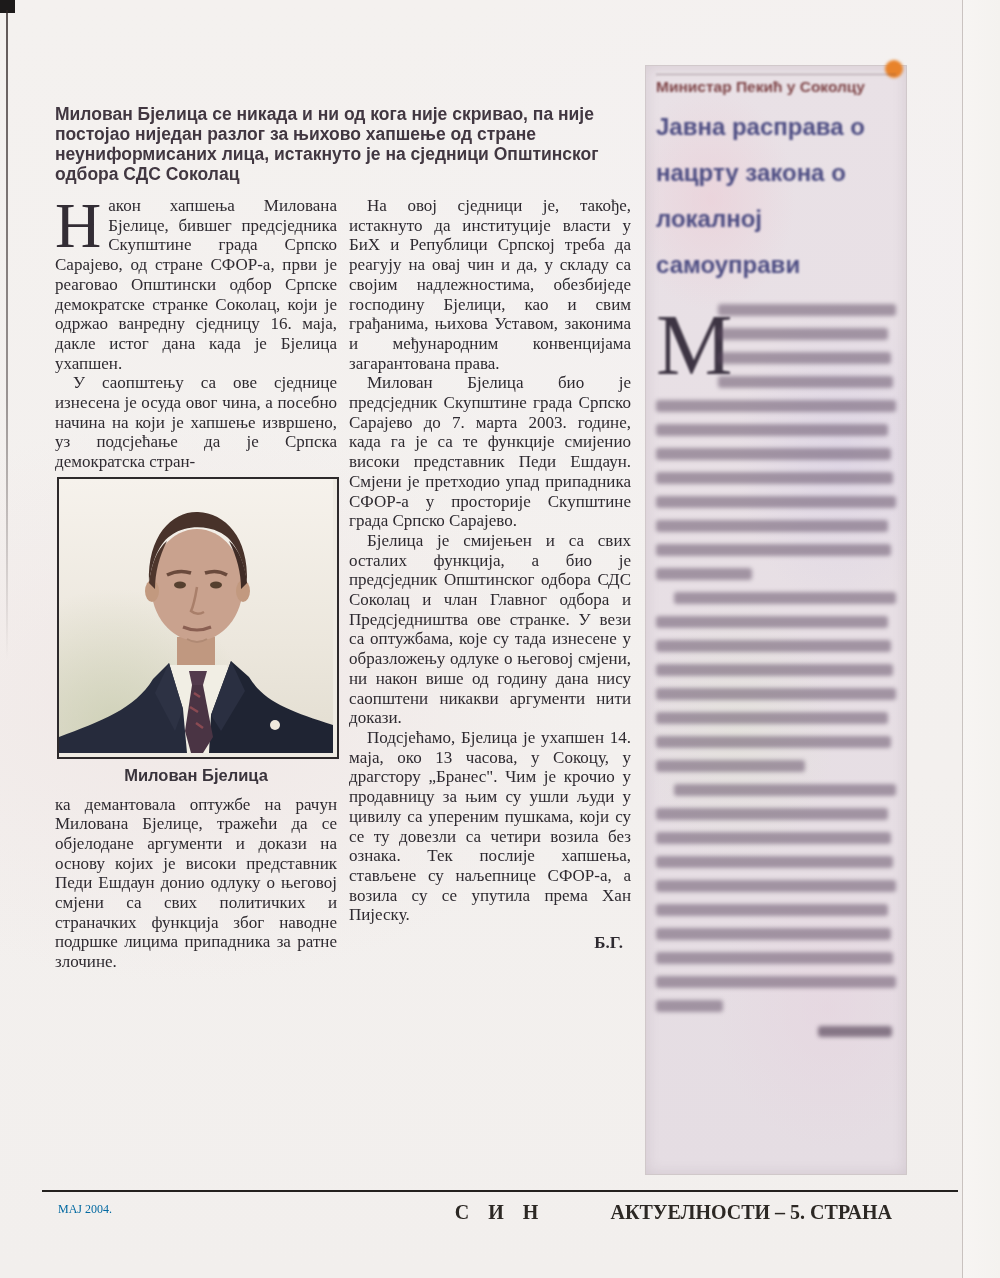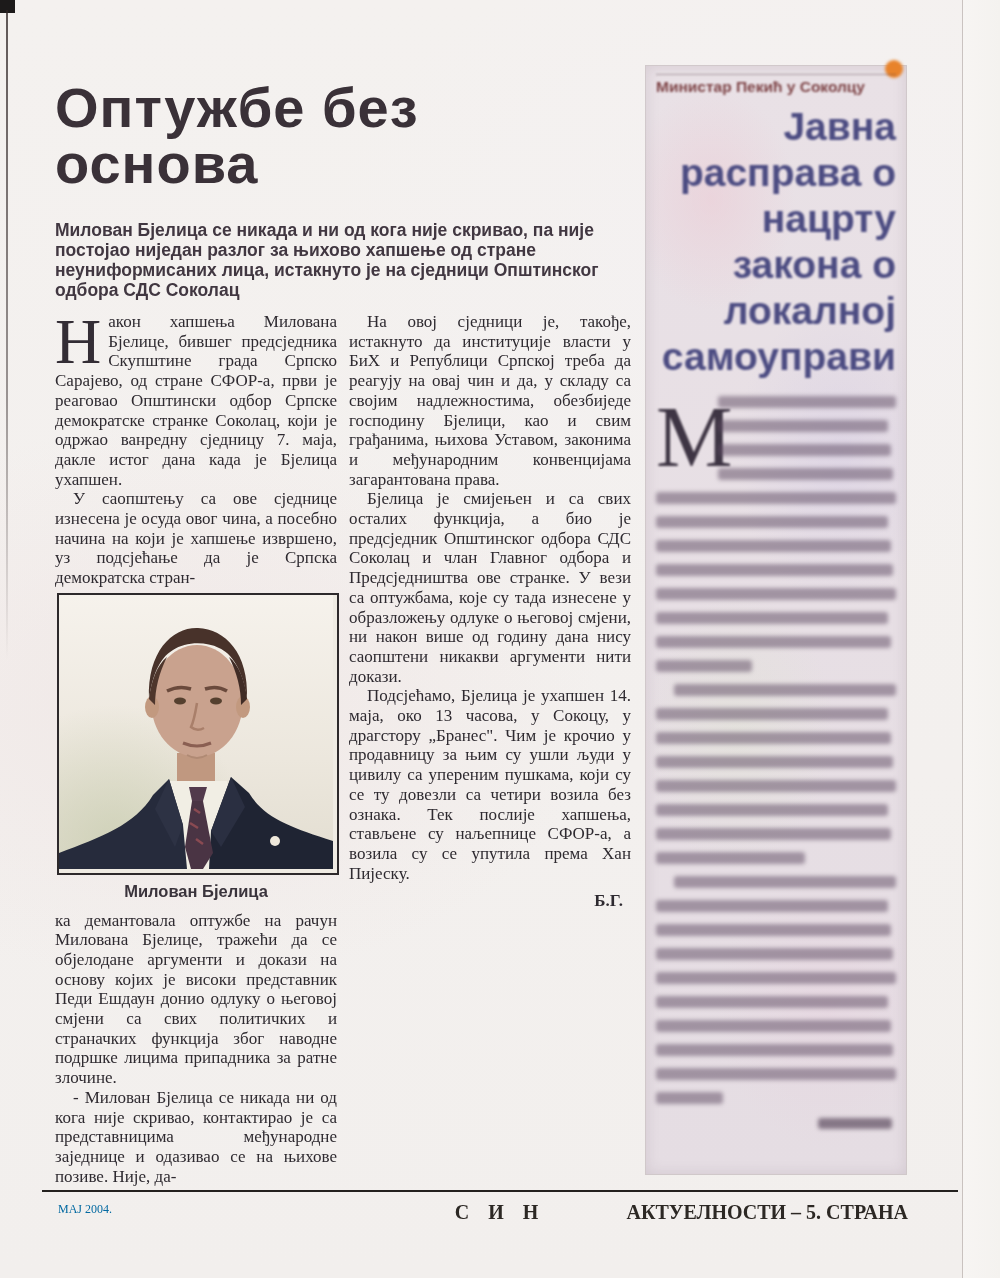--- a/index.html
+++ b/index.html
@@ -44,51 +44,50 @@
       radial-gradient(ellipse 140px 200px at 35% 60%, rgba(222,230,206,.35), transparent 70%),
       radial-gradient(ellipse 160px 200px at 70% 85%, rgba(230,210,222,.5), transparent 70%),
       linear-gradient(180deg,#e9e1e6,#e5dde3);
     box-shadow:0 0 0 1px rgba(130,110,120,.3), inset 0 0 14px rgba(120,100,115,.18);
     padding:8px 10px;box-sizing:border-box;
   }
   .dot{position:absolute;left:239px;top:-6px;width:18px;height:18px;border-radius:50%;
     background:#e8832b;filter:blur(1.5px);}
   .sb-kicker{font-family:"Liberation Sans",sans-serif;font-weight:700;font-size:15.5px;color:#7d4346;
     filter:blur(1.3px);border-top:1px solid rgba(80,60,70,.4);padding-top:3px;}
-  .sb-headline{font-family:"Liberation Sans",sans-serif;font-weight:700;font-size:39px;line-height:46px;
-    color:#4c4c82;text-align:right;filter:blur(.8px);margin-top:8px;}
+  .sb-headline{font-family:"Liberation Sans",sans-serif;font-weight:700;font-size:24px;line-height:46px;
+    color:#4c4c82;text-align:left;filter:blur(.8px);margin-top:8px;}
   .sb-body{position:relative;margin-top:16px;}
   .sb-dropcap{position:absolute;left:0;top:2px;font-size:86px;line-height:78px;color:#3e3544;filter:blur(1px);}
   .bline{height:12px;border-radius:3px;background:rgba(92,72,96,.5);filter:blur(2.2px);margin-bottom:12px;}
   .sig-bar{width:74px;height:11px;border-radius:3px;background:rgba(70,52,74,.6);filter:blur(2px);
     margin:14px 4px 0 auto;}
 
   
   .footer-rule{position:absolute;left:42px;top:1190px;width:916px;height:2px;background:#24211f;}
   .footer-left{position:absolute;left:58px;top:1202px;font-size:12px;color:#0369a1;}
   .footer-center{position:absolute;left:0;top:1201px;width:1000px;text-align:center;
     font-weight:700;font-size:20px;letter-spacing:7px;color:#2c2824;}
-  .footer-right{position:absolute;right:92px;top:1201px;font-weight:700;font-size:20px;color:#2c2824;}
+  .footer-right{position:absolute;right:108px;top:1201px;font-weight:700;font-size:20px;color:#2c2824;}
 </style>
 </head>
 <body>
 
 <div class="corner-mark"></div>
 <div class="edge-line"></div>
 <div class="right-margin"></div>
 <div class="fold-line"></div>
 
 <div class="article">
-  <div class="headline">Оптужбе без основа</div>
   <div class="lede">Милован Бјелица се никада и ни од кога није скривао, па није постојао ниједан разлог за њихово хапшење од стране неуниформисаних лица, истакнуто је на сједници Општинског одбора  СДС Соколац</div>
 
   <div class="cols">
 
     <div class="col">
-      <p><span class="dropcap">Н</span><span>акон хапшења Милована Бјелице, бившег предсједника Скупштине града Српско Сарајево, од стране СФОР-а, први је реаговао Општински одбор Српске демократске странке Соколац, који је одржао ванредну сједницу 7. маја, дакле истог дана када је Бјелица ухапшен.</span></p>
+      <p><span class="dropcap">Н</span><span>акон хапшења Милована Бјелице, бившег предсједника Скупштине града Српско Сарајево, од стране СФОР-а, први је реаговао Општински одбор Српске демократске странке Соколац, који је одржао ванредну сједницу 16. маја, дакле истог дана када је Бјелица ухапшен.</span></p>
       <p class="ind">У саопштењу са ове сједнице изнесена је осуда овог чина, а посебно начина на који је хапшење извршено, уз подсјећање да је Српска демократска стран-</p>
 
       <div class="photo-frame">
         <svg width="274" height="274" viewBox="0 0 274 274">
           <defs>
             <linearGradient id="bg" x1="0" y1="0" x2="0" y2="1">
               <stop offset="0" stop-color="#f6f2ec"></stop>
                 <stop offset=".6" stop-color="#ece7dd"></stop>
                 <stop offset="1" stop-color="#e2ddd0"></stop>
             </linearGradient>
@@ -131,25 +130,25 @@
           <path d="M138,108 q-3,18 -6,24 q6,5 13,1" stroke="#a97f6a" stroke-width="2.5" fill="none"></path>
           <path d="M124,148 q14,6 28,0" stroke="#8a5f52" stroke-width="3" fill="none"></path>
           <path d="M128,160 q10,6 20,0" stroke="#b08a74" stroke-width="2" fill="none"></path>
 
           <circle cx="216" cy="246" r="5" fill="#efe9dc"></circle>
         </svg>
       </div>
       <div class="caption">Милован Бјелица</div>
 
       <p>ка демантовала оптужбе на рачун Милована Бјелице, тражећи да се објелодане аргументи и докази на основу којих је високи представник Педи Ешдаун донио одлуку о његовој смјени са свих политичких и страначких функција због наводне подршке лицима припадника за ратне злочине.</p>
-      <p class="ind">- Милован Бјелица се никада ни од кога није скривао, контактирао је са представницима међународне заједнице и одазивао се на њихове позиве. Није, да-</p>
     </div>
 
     <div class="col">
       <p class="ind">На овој сједници је, такође, истакнуто да институције власти у БиХ и Републици Српској треба да реагују на овај чин и да, у складу са својим надлежностима, обезбиједе господину Бјелици, као и свим грађанима, њихова Уставом, законима и међународним конвенцијама загарантована права.</p>
+      <p class="ind">Милован Бјелица био је предсједник Скупштине града Српско Сарајево до 7. марта 2003. године, када га је са те функције смијенио високи представник Педи Ешдаун. Смјени је претходио упад припадника СФОР-а у просторије Скупштине града Српско Сарајево.</p>
       <p class="ind">Бјелица је смијењен и са свих осталих функција, а био је предсједник Општинског одбора СДС Соколац и члан Главног одбора и Предсједништва ове странке. У вези са оптужбама, које су тада изнесене у образложењу одлуке о његовој смјени, ни након више од годину дана нису саопштени никакви аргументи нити докази.</p>
       <p class="ind">Подсјећамо, Бјелица је ухапшен 14. маја, око 13 часова, у Сокоцу, у драгстору „Бранес". Чим је крочио у продавницу за њим су ушли људи у цивилу са упереним пушкама, који су се ту довезли са четири возила без ознака. Тек послије хапшења, стављене су наљепнице СФОР-а, а возила су се упутила према Хан Пијеску.</p>
       <div class="byline">Б.Г.</div>
     </div>
   </div>
 </div>
 
 <div class="sidebar">
   <div class="dot"></div>
   <div class="sb-kicker">Министар Пекић у Соколцу</div>

